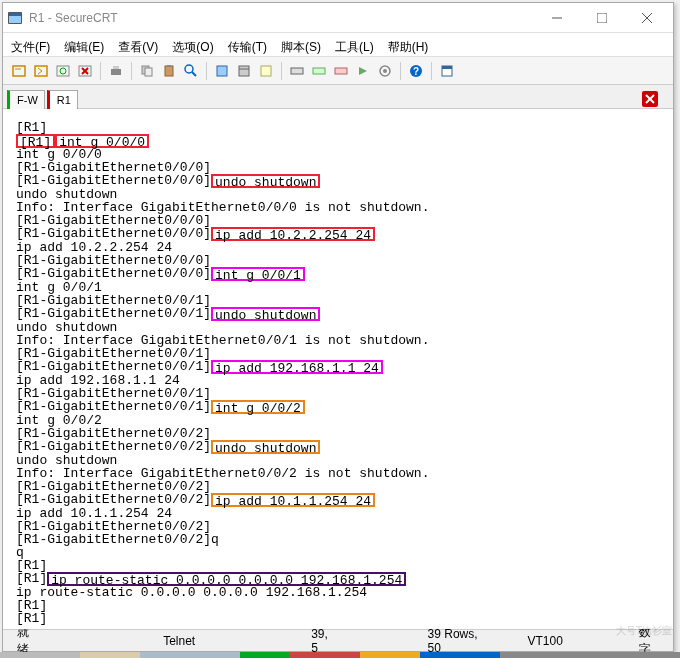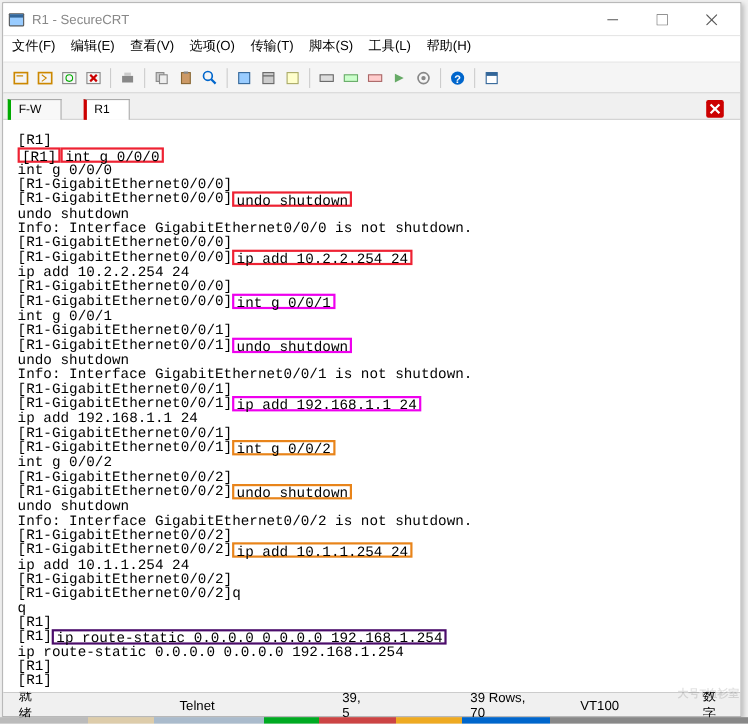--- a/index.html
+++ b/index.html
@@ -3,29 +3,29 @@
 <meta charset="utf-8">
 <style>
 * { margin: 0; padding: 0; box-sizing: border-box; }
 body { width: 680px; height: 658px; font-family: 'Microsoft YaHei', SimSun, Arial, sans-serif; font-size: 12px; background: #f0f0f0; overflow: hidden; position: relative; }
 .window { width: 672px; height: 650px; background: #fff; border: 1px solid #aaa; margin: 2px; box-shadow: 2px 2px 4px rgba(0,0,0,0.2); display: flex; flex-direction: column; }
 .titlebar { height: 30px; background: #fff; display: flex; align-items: center; padding: 0 4px; border-bottom: 1px solid #e0e0e0; }
 .app-icon { width: 16px; height: 16px; margin-right: 6px; }
 .title-text { flex: 1; color: #888; font-size: 12px; }
 .win-controls { display: flex; gap: 0; }
 .win-btn { width: 45px; height: 28px; display: flex; align-items: center; justify-content: center; color: #555; cursor: pointer; }
-.menubar { height: 24px; background: #fff; display: flex; align-items: flex-start; padding: 0 8px; gap: 14px; border-bottom: 1px solid #e0e0e0; }
+.menubar { height: 24px; background: #fff; display: flex; align-items: flex-end; padding: 0 8px; gap: 14px; border-bottom: 1px solid #e0e0e0; }
 .menu-item { color: #000; cursor: pointer; font-size: 12px; }
 .toolbar { height: 28px; background: #f5f5f5; border-bottom: 1px solid #ccc; display: flex; align-items: center; padding: 0 6px; gap: 2px; }
 .tool-btn { width: 20px; height: 20px; display: flex; align-items: center; justify-content: center; cursor: pointer; border-radius: 2px; }
 .tool-sep { width: 1px; height: 18px; background: #ccc; margin: 0 3px; }
 .tabbar { height: 24px; background: #f0f0f0; border-bottom: 1px solid #ccc; display: flex; align-items: flex-end; padding: 0 4px; position: relative; }
-.tab { padding: 3px 17px; border: 1px solid #aaa; border-bottom: none; background: #f8f8f8; margin-right: 2px; font-size: 11px; position: relative; top: 1px; cursor: pointer; }
+.tab { padding: 3px 6px; border: 1px solid #aaa; border-bottom: none; background: #f8f8f8; margin-right: 2px; font-size: 11px; position: relative; top: 1px; cursor: pointer; }
 .tab.fw { border-left: 3px solid #0a0; padding-left: 7px; }
-.tab.active { background: #fff; border-left: 3px solid #c00; padding-left: 7px; margin-left: 18px; }
+.tab.active { background: #fff; border-left: 3px solid #c00; padding-left: 7px; }
 .tab-close { margin-left: auto; width: 18px; height: 18px; margin-right: 10px; cursor: pointer; }
 .terminal { flex: 1; background: #fff; font-family: 'Courier New', monospace; font-size: 13px; line-height: 13px; padding: 12px 10px 0 13px; white-space: pre; overflow: hidden; color: #000000; position: relative; }
 .hl { display: inline-block; line-height: 14px; height: 14px; vertical-align: top; }
 .hl-red { border: 2px solid #e23; padding: 0 2px; }
 .hl-red-long { border: 2px solid #e23; padding: 0 2px; }
 .hl-magenta { border: 2px solid #e0e; padding: 0 2px; }
 .hl-orange { border: 2px solid #e8841a; padding: 0 2px; }
 .hl-purple { border: 2px solid #4b0d6b; padding: 0 2px; }
 .statusbar { height: 22px; background: #f0f0f0; border-top: 1px solid #ccc; display: flex; align-items: center; padding: 0 8px; font-size: 12px; gap: 32px; }
 .status-cell { padding: 0 6px; }
@@ -238,21 +238,21 @@
 <span>[R1]</span>
 </div>
 
   <div class="statusbar">
     <span class="status-cell">就绪</span>
     <span style="flex:0 0 50px"></span>
     <span class="status-cell">Telnet</span>
     <span style="flex:0 0 40px"></span>
     <span class="status-cell">39,  5</span>
     <span style="flex:0 0 18px"></span>
-    <span class="status-cell">39 Rows, 70</span>
+    <span class="status-cell">39 Rows, 50</span>
     <span class="status-cell">VT100</span>
     <span style="flex:1"></span>
     <span class="status-cell">数字</span>
   </div>
 
 </div>
 
 <div class="watermark">大号T恤衫室</div>
 
 <div class="bottom-decor">

